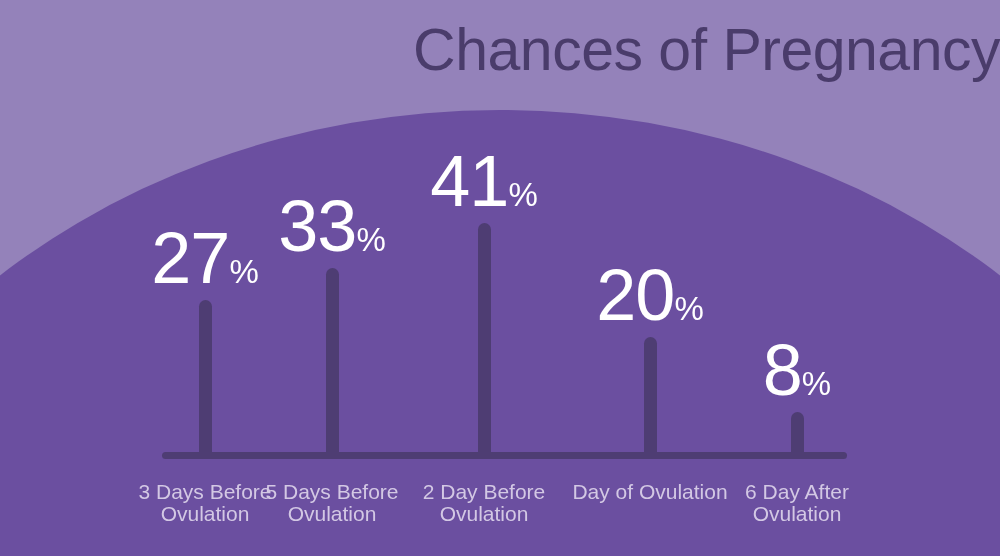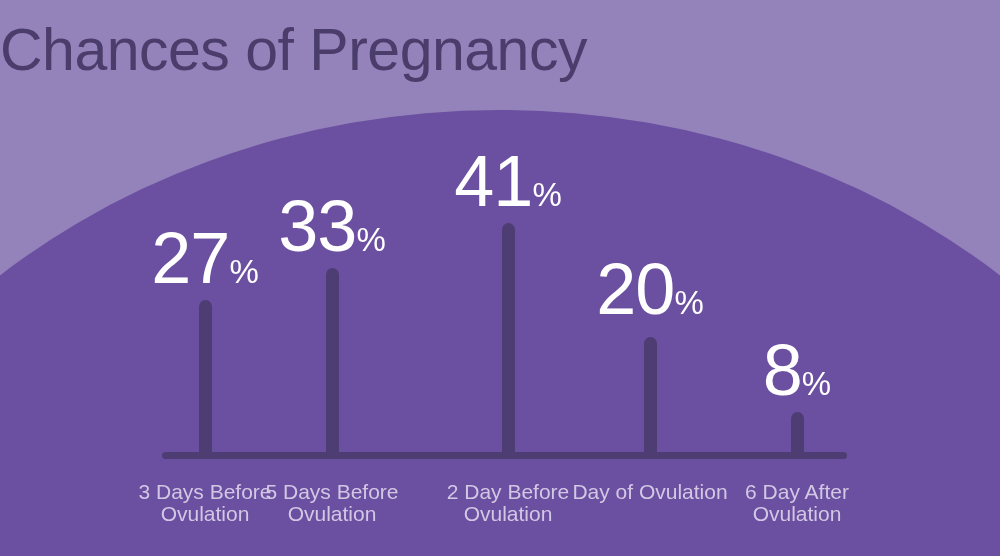--- a/index.html
+++ b/index.html
@@ -23,21 +23,21 @@
     width: 1000px;
     height: 556px;
   }
 
   
   #chart-title {
     position: absolute;
     top: 16px;
     left: 0;
     width: 1000px;
-    text-align: left;
+    text-align: right;
     font-size: 59px;
     font-weight: 400;
     letter-spacing: -0.5px;
     color: #4a3c6b;
     white-space: nowrap;
   }
 
   
   #plot {
     position: absolute;
@@ -133,31 +133,31 @@
 
     <div class="bar-group" style="left:332px;width:190px;margin-left:-95px;">
       <div class="value" style="top:190px;">
         <span class="num">33</span><span class="pct">%</span>
       </div>
       <div class="bar" style="top:268px;height:188px;"></div>
       <div class="cat-label">5 Days Before
 Ovulation</div>
     </div>
 
-    <div class="bar-group" style="left:508px;width:190px;margin-left:-95px;">
+    <div class="bar-group" style="left:484px;width:190px;margin-left:-95px;">
       <div class="value" style="top:145px;">
         <span class="num">41</span><span class="pct">%</span>
       </div>
       <div class="bar" style="top:223px;height:233px;"></div>
       <div class="cat-label">2 Day Before
 Ovulation</div>
     </div>
 
     <div class="bar-group" style="left:650px;width:190px;margin-left:-95px;">
-      <div class="value" style="top:253px;">
+      <div class="value" style="top:259px;">
         <span class="num">20</span><span class="pct">%</span>
       </div>
       <div class="bar" style="top:337px;height:119px;"></div>
       <div class="cat-label">Day of Ovulation</div>
     </div>
 
     <div class="bar-group" style="left:797px;width:190px;margin-left:-95px;">
       <div class="value" style="top:334px;">
         <span class="num">8</span><span class="pct">%</span>
       </div>

